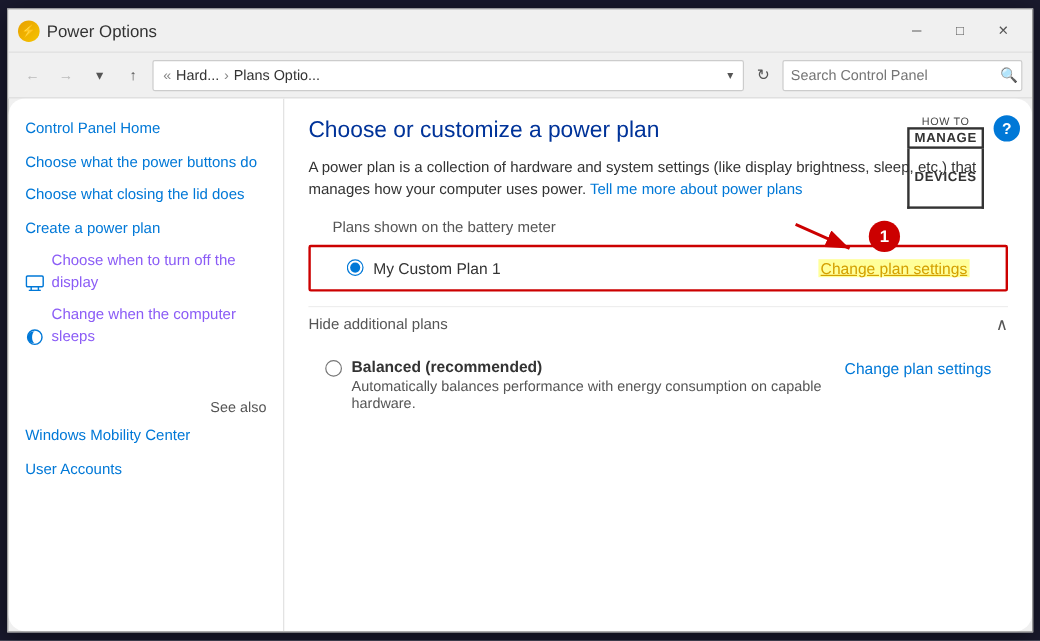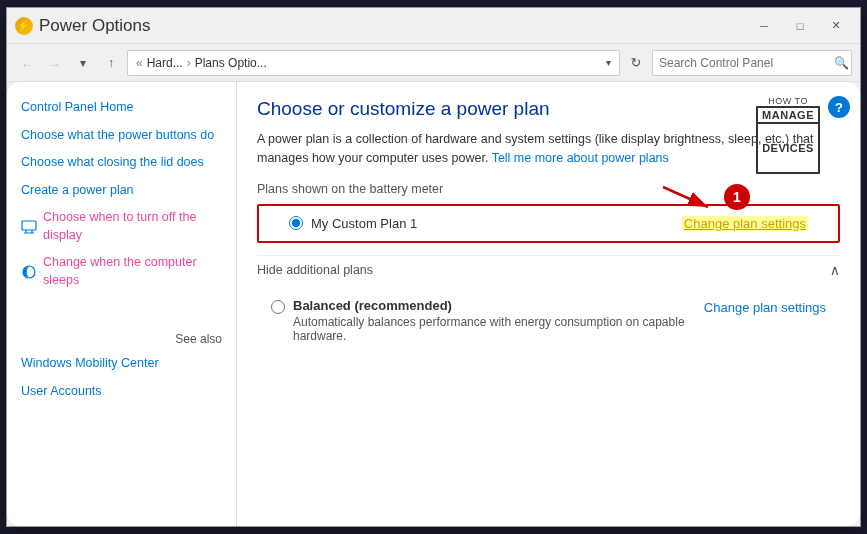--- a/index.html
+++ b/index.html
@@ -39,21 +39,21 @@
       margin-right: 6px;
       background: linear-gradient(135deg, #e8a000, #f5c400);
       border-radius: 50%;
       display: flex;
       align-items: center;
       justify-content: center;
       font-size: 10px;
     }
     .titlebar-title {
       flex: 1;
-      font-size: 17px;
+      font-size: 14px;
       color: #333;
     }
     .titlebar-controls {
       display: flex;
       gap: 4px;
     }
     .titlebar-btn {
       width: 32px;
       height: 22px;
       border: none;
@@ -166,23 +166,23 @@
       display: block;
       padding: 5px 14px;
       color: #0078d7;
       text-decoration: none;
       font-size: 12.5px;
       line-height: 1.4;
       cursor: pointer;
     }
     .sidebar-icon-link {
       display: flex;
-      align-items: center;
+      align-items: flex-end;
       padding: 5px 14px;
-      color: #ec4899;
+      color: #8b5cf6;
       text-decoration: none;
       font-size: 12.5px;
       line-height: 1.4;
       cursor: pointer;
       gap: 6px;
     }
     .sidebar-icon {
       width: 16px;
       height: 16px;
       flex-shrink: 0;
@@ -216,20 +216,21 @@
       max-width: 580px;
     }
     .content-description a {
       color: #0078d7;
       text-decoration: none;
     }
     .section-label {
       font-size: 12.5px;
       color: #555;
       margin-bottom: 8px;
+      margin-left: 20px;
     }
     
     .plan-box {
       border: 2px solid #cc0000;
       border-radius: 2px;
       padding: 10px 30px;
       display: flex;
       align-items: center;
       margin-bottom: 12px;
       background: white;

